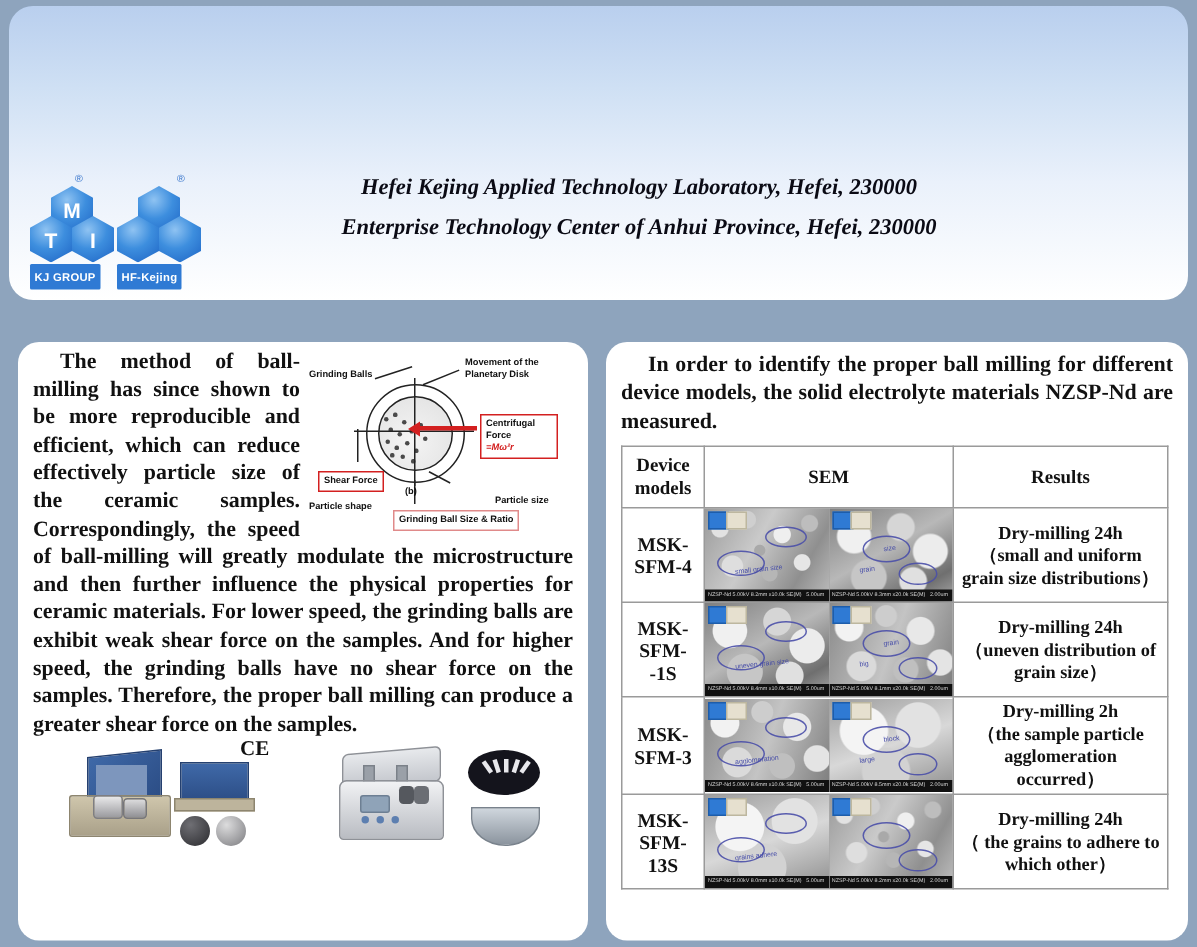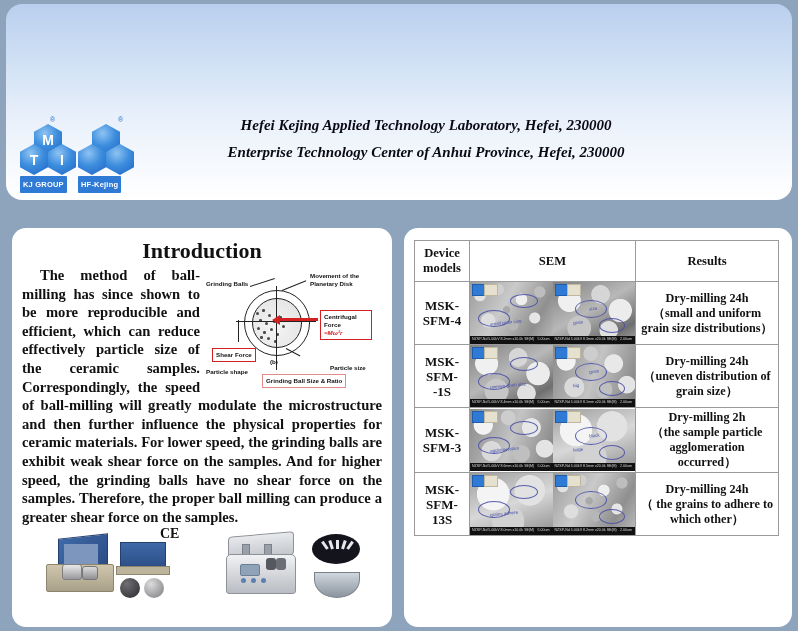--- a/index.html
+++ b/index.html
@@ -189,21 +189,20 @@
       <div class="reg" style="left:98px;top:0px;">®</div>
       <div class="hex" style="left:72px;top:8px;"></div>
       <div class="hex" style="left:58px;top:28px;"></div>
       <div class="hex" style="left:86px;top:28px;"></div>
       <div class="logolabel" style="left:58px;top:60px;">HF-Kejing</div>
     </div>
   </div>
 
   <div class="panel panel-left">
     <div class="intro-wrap">
-      <div class="section-head">Introduction</div>
 
       <div class="flow">
 
         <div class="diagram-float">
           <div class="diagram">
             <div class="d-circ-out"></div>
             <div class="d-circ-in"></div>
             <div class="d-balls">
               <div class="d-ball" style="left:2px;top:4px;width:3px;height:3px;"></div>
               <div class="d-ball" style="left:8px;top:1px;width:2.5px;height:2.5px;"></div>
@@ -290,20 +289,21 @@
           </div>
           <div class="mB-acc2"></div>
 
         </div>
       </div>
     </div>
   </div>
 
   <div class="panel panel-right">
     <div class="rp-pad">
+      <div class="rp-intro indent">In order to identify the proper ball milling for different device models, the solid electrolyte materials NZSP-Nd are measured.</div>
 
       <table class="sem">
         <colgroup>
             <col class="col-dev">
             <col class="col-sem">
             <col class="col-res">
           </colgroup>
         <thead>
           <tr>
             <th>Device models</th>

